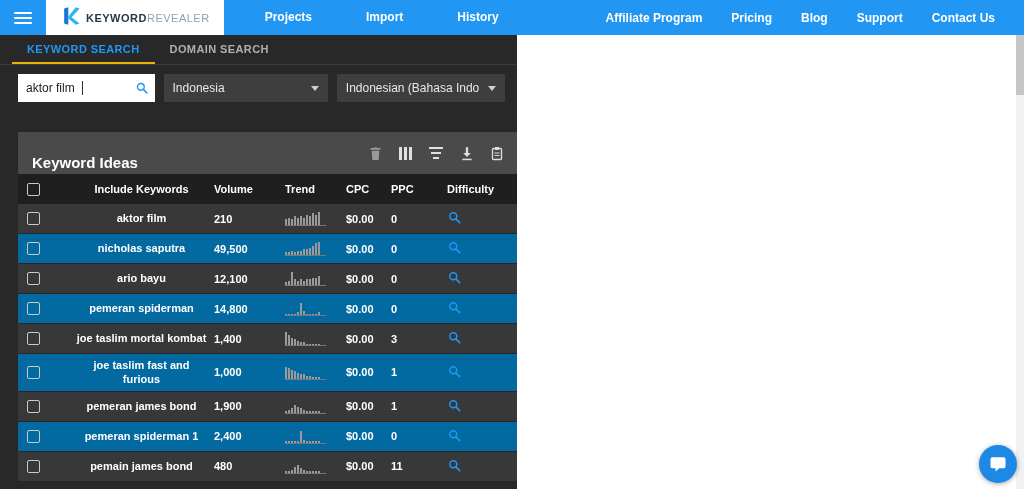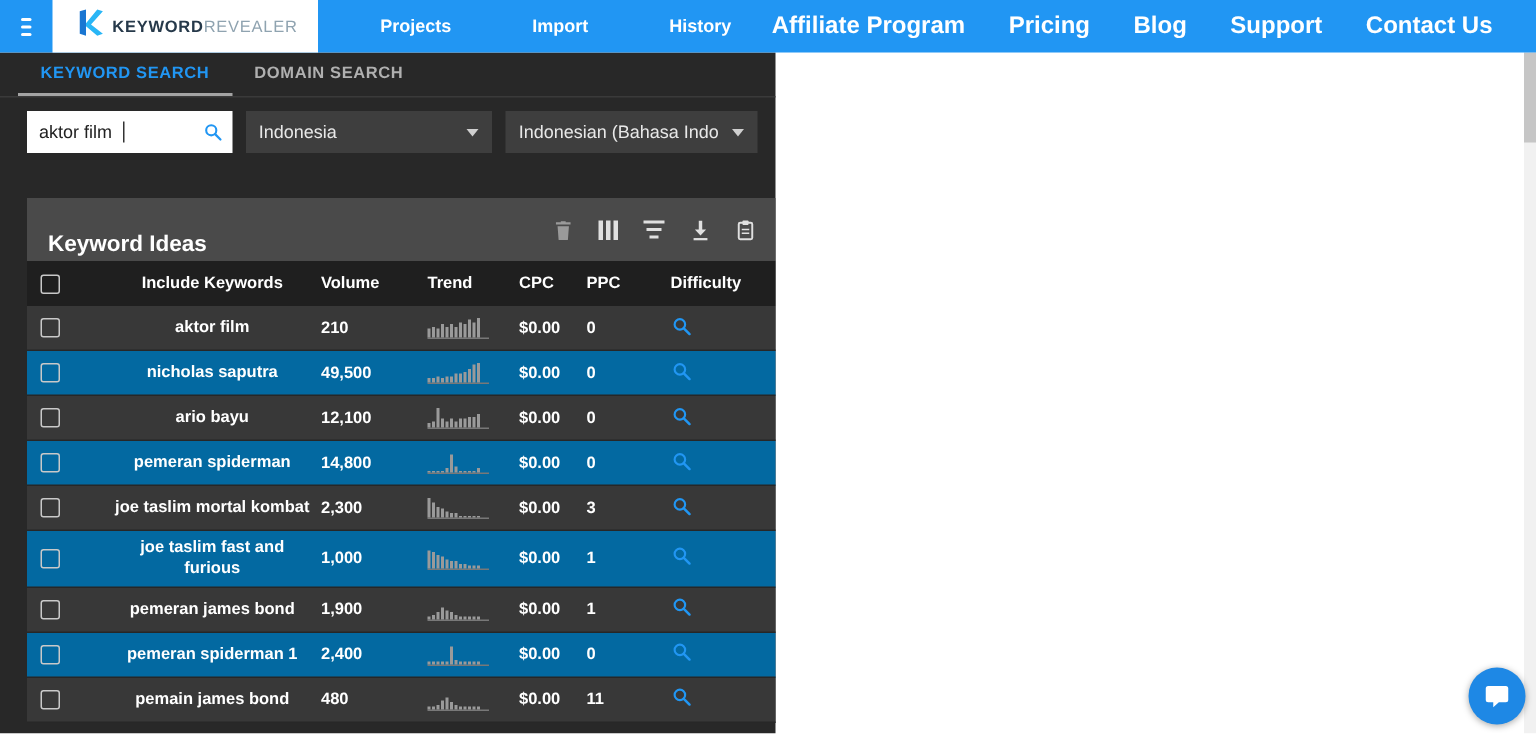--- a/index.html
+++ b/index.html
@@ -17,33 +17,33 @@
   .hamburger span { height:2px; background:#fff; border-radius:1px; }
   .logo { background:#fff; height:35px; display:flex; align-items:center;
     gap:6px; padding:0 14px; margin-left:14px; cursor:pointer; }
   .logo-text { font-size:11px; letter-spacing:.5px; }
   .logo-text b { color:#26394a; font-weight:bold; }
   .logo-text span { color:#8fa3b0; font-weight:normal; }
   .nav-left { display:flex; margin-left:14px; }
   .nav-left a { color:#fff; font-size:12px; font-weight:bold; padding:0 27px;
     line-height:35px; text-decoration:none; cursor:pointer; }
   .nav-right { margin-left:auto; display:flex; align-items:center; }
-  .nav-right a { color:#fff; font-size:16px; font-weight:bold; margin-right:29px;
+  .nav-right a { color:#fff; font-size:12px; font-weight:bold; margin-right:29px;
     text-decoration:none; cursor:pointer; white-space:nowrap; }
   .nav-right a:last-child { }
 
   
   .app { position:absolute; top:35px; left:0; width:517px; bottom:0;
     background:#282828; }
 
   .tabs { display:flex; height:30px; border-bottom:1px solid #3a3a3a;
     padding-left:12px; }
   .tab { font-size:11px; font-weight:bold; letter-spacing:.4px; padding:0 15px;
     line-height:28px; color:#b0b0b0; cursor:pointer; }
-  .tab.active { color:#2196f3; border-bottom:2px solid #a3a3a3; }
+  .tab.active { color:#2196f3; border-bottom:2px solid #eab308; }
 
   .search-row { display:flex; gap:9px; margin:9px 12px 0 18px; }
   .search-box { position:relative; width:140px; height:28px; background:#fff; }
   .search-box input { width:100%; height:100%; border:0; outline:none;
     padding:0 26px 0 8px; font-size:12px; color:#222;
     font-family:"Liberation Sans", sans-serif; }
   .text-caret { position:absolute; left:64px; top:7px; width:1px; height:14px;
     background:#333; }
   .search-box .mag { position:absolute; right:6px; top:7px; cursor:pointer; }
   .dd { height:28px; background:#3e3e3e; color:#e8e8e8; font-size:12px;
@@ -344,21 +344,21 @@
         </svg>
       </span>
     </div>
   </div>
 
   <div class="k-row">
     <div class="c-check">
             <span class="cb"></span>
           </div>
     <div class="c-kw">joe taslim mortal kombat</div>
-    <div class="c-vol">2,300</div>
+    <div class="c-vol">1,400</div>
     <div class="c-trend">
             <span class="spark">
               <i style="height: 13.5px;"></i>
               <i style="height: 10.5px;"></i>
               <i style="height: 7.5px;"></i>
               <i style="height: 6px;"></i>
               <i style="height: 4.5px;"></i>
               <i style="height: 3px;"></i>
               <i style="height: 3px;"></i>
               <i style="height: 1.5px;"></i>

